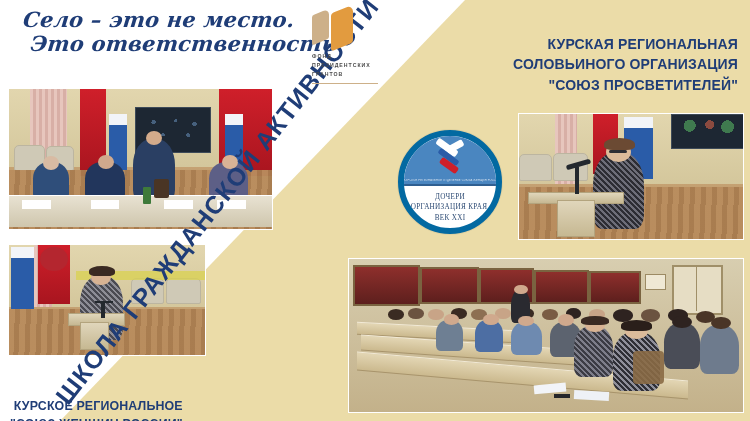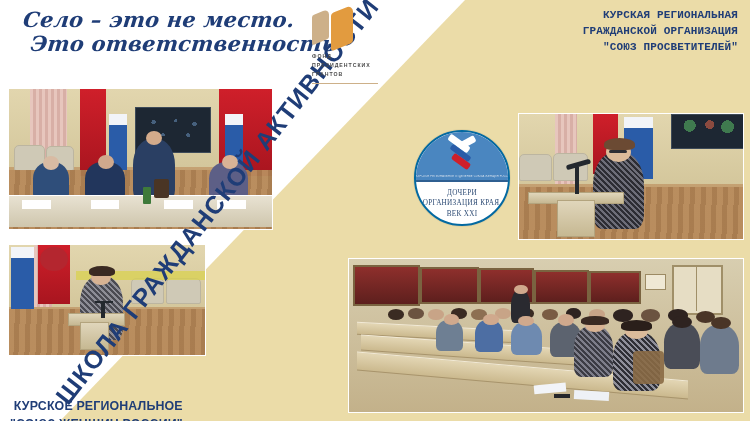--- a/index.html
+++ b/index.html
@@ -74,29 +74,28 @@
   }
   .pgf-rule {
     margin-top: 4px; margin-left: 6px;
     width: 66px; height: 1px;
     background: #cdb089;
   }
 
   
   .org-title-right {
     position: absolute;
-    right: 12px; top: 8px;
+    right: 12px; top: 34px;
     z-index: 6;
     text-align: right;
     color: #1f3d77;
-    font-size: 11px;
+    font-size: 14px;
     font-weight: bold;
     line-height: 1.45;
     letter-spacing: .15px;
-    font-family: Liberation Mono, monospace;
   }
 
   
   .org-title-left {
     position: absolute;
     left: 10px; top: 358px;
     z-index: 6;
     text-align: right;
     color: #1f3d77;
     font-size: 12.4px;
@@ -210,25 +209,25 @@
   }
   .board-panel {
     position:absolute;
     background: linear-gradient(#8e2f2c,#5d1f1d);
     border:2px solid #7a6340;
   }
 
   
   .emblem {
     position: absolute;
-    left: 414px; top: 130px;
+    left: 398px; top: 130px;
     width: 92px; height: 92px;
     border-radius: 50%;
     background: #ffffff;
-    border: 2px solid #0369a1;
+    border: 6px solid #0369a1;
     z-index: 7;
     overflow: hidden;
     box-shadow: 0 0 0 1px rgba(0,0,0,.05);
   }
   .emblem-top {
     position:absolute; left:0; right:0; top:0; height:52%;
     background:#4a86c0;
     border-bottom:2px solid #2f5f91;
   }
   .emblem-ribbon {
@@ -281,21 +280,21 @@
     <div class="pgf-text">
       <div>ФОНД</div>
       <div>ПРЕЗИДЕНТСКИХ</div>
       <div>ГРАНТОВ</div>
     </div>
     <div class="pgf-rule"></div>
   </div>
 
   <div class="org-title-right">
     <div>КУРСКАЯ РЕГИОНАЛЬНАЯ</div>
-    <div>ГРАЖДАНСКОЙ ОРГАНИЗАЦИЯ</div>
+    <div>СОЛОВЬИНОГО ОРГАНИЗАЦИЯ</div>
     <div>"СОЮЗ ПРОСВЕТИТЕЛЕЙ"</div>
   </div>
 
   <div class="org-title-left">
     <div>КУРСКОЕ РЕГИОНАЛЬНОЕ</div>
     <div>"СОЮЗ ЖЕНЩИН РОССИИ"</div>
   </div>
 
   <div class="diag-title-wrap">
     <div class="diag-title">ШКОЛА ГРАЖДАНСКОЙ АКТИВНОСТИ</div>

